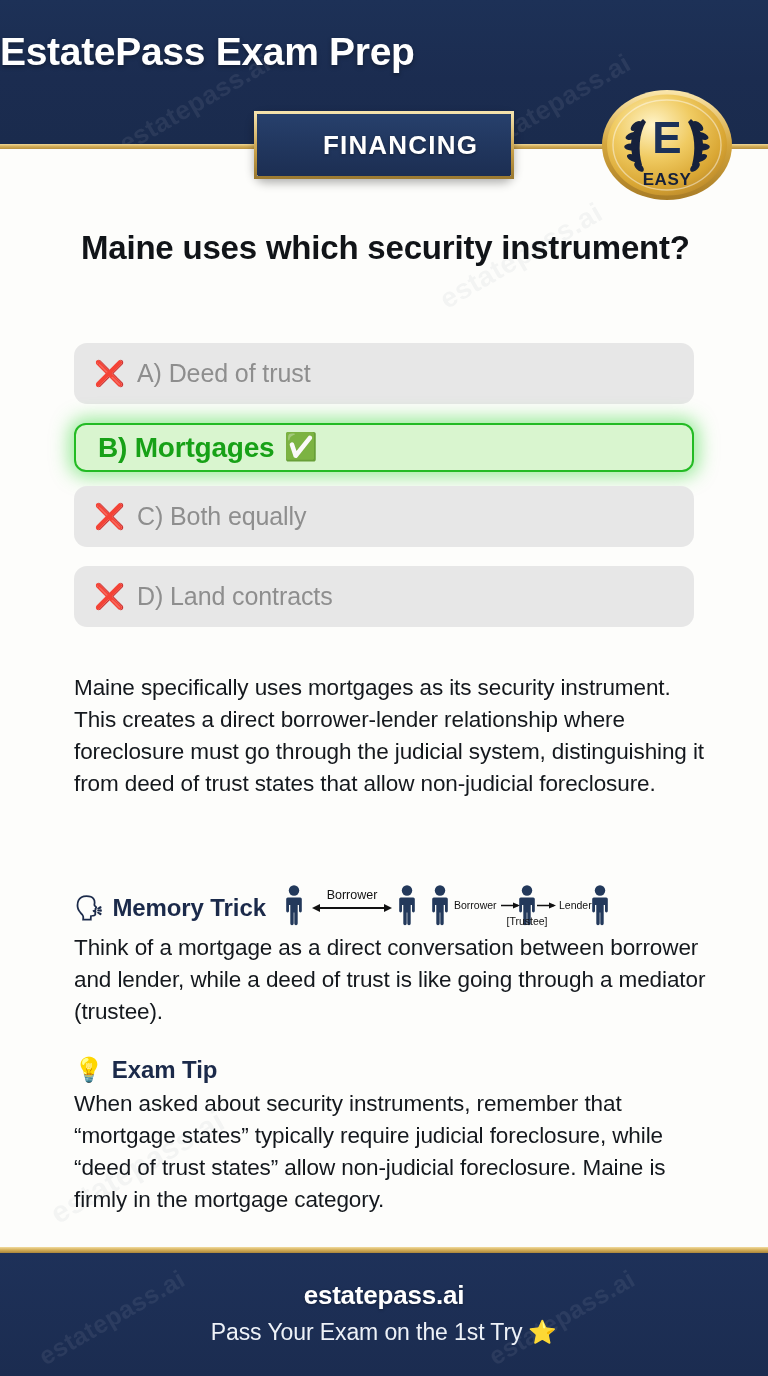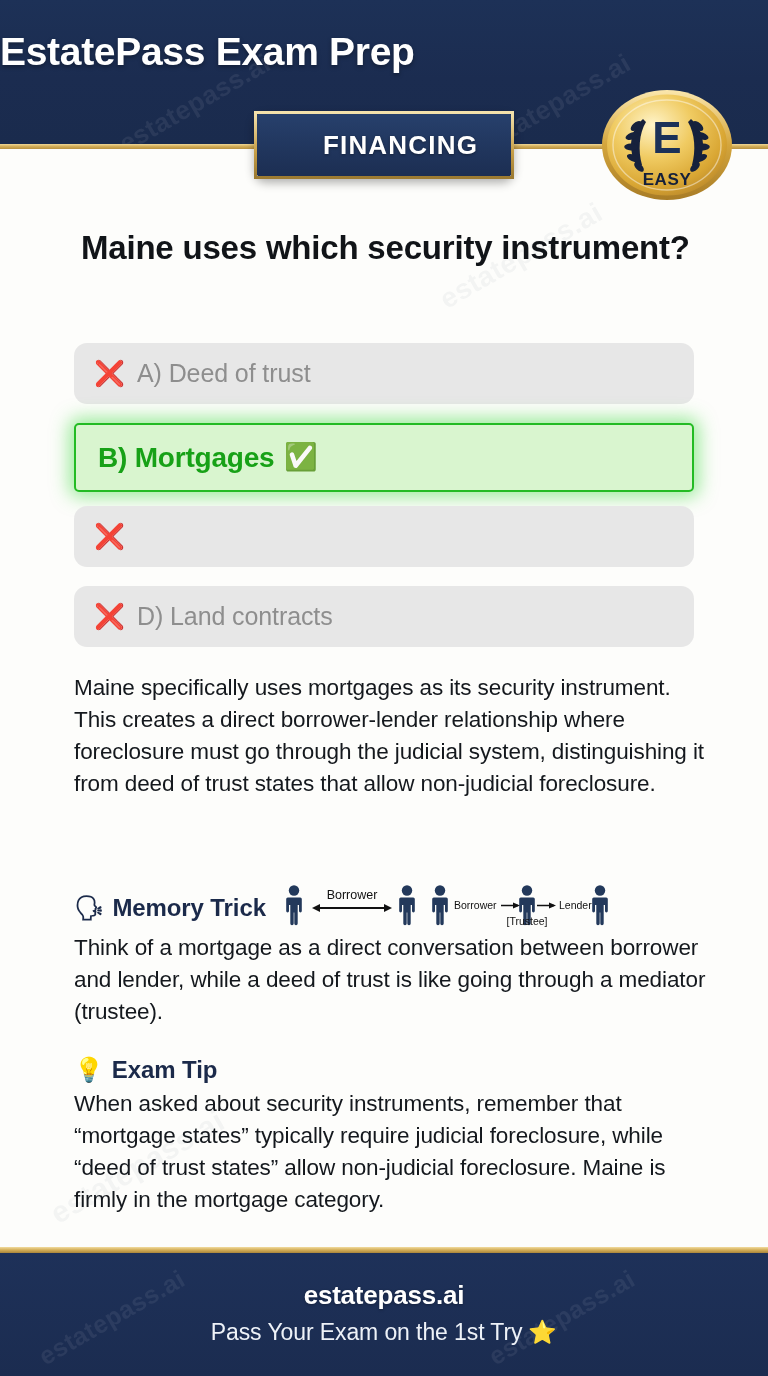--- a/index.html
+++ b/index.html
@@ -90,24 +90,24 @@
     margin-bottom:19px;
   }
   .opt .mark{
     font-size:25px;line-height:1;margin-right:13px;
     width:30px;text-align:center;
   }
   .opt .txt{
     color:#8e8e8e;font-size:25px;font-weight:400;letter-spacing:-0.1px;
   }
   .opt.correct{
-    height:69px;
+    height:49px;
     background:#d9f5cf;
     border:2.5px solid #23bb24;
-    border-radius:5px;
+    border-radius:12px;
     box-shadow:0 0 18px 5px rgba(60,220,60,.50);
     padding-left:22px;
     margin-bottom:14px;
   }
   .opt.correct .txt{
     color:#17a117;font-size:28px;font-weight:700;letter-spacing:-0.2px;
   }
   .opt.correct .mark{
     order:2;margin-left:10px;margin-right:0;font-size:27px;width:auto;
   }
@@ -218,20 +218,21 @@
       <span class="txt">A) Deed of trust</span>
     </div>
 
     <div class="opt correct">
       <span class="txt">B) Mortgages</span>
       <span class="mark">✅</span>
     </div>
 
     <div class="opt">
       <span class="mark">❌</span>
+      <span class="txt">C) Both equally</span>
     </div>
 
     <div class="opt">
       <span class="mark">❌</span>
       <span class="txt">D) Land contracts</span>
     </div>
   </div>
 
   <div class="sec" id="sec-why">
     <p class="sec-p">Maine specifically uses mortgages as its security instrument. This creates a direct borrower-lender relationship where foreclosure must go through the judicial system, distinguishing it from deed of trust states that allow non-judicial foreclosure.</p>

